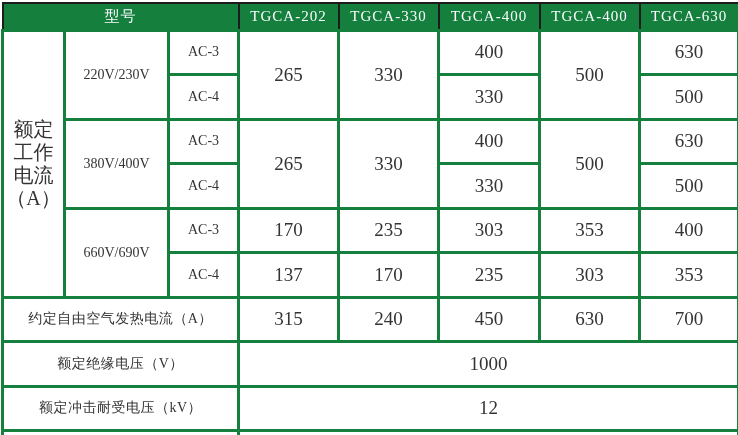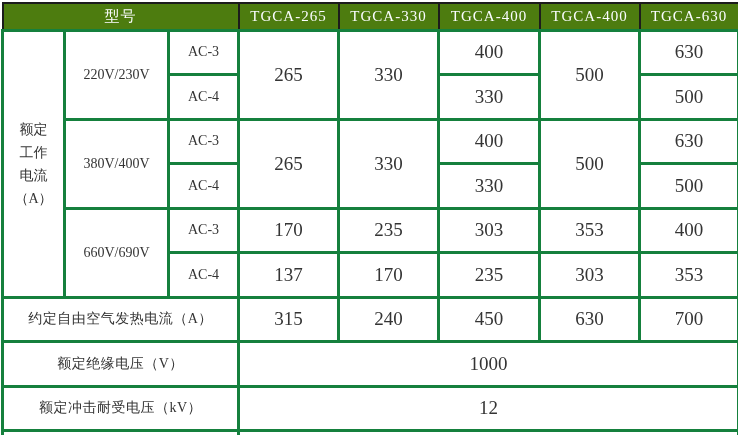--- a/index.html
+++ b/index.html
@@ -28,30 +28,30 @@
     color: #343434;
     font-size: 14px;
     font-weight: normal;
     overflow: hidden;
     white-space: nowrap;
   }
   tr.head-row { height: 27px; }
   tr.data-row { height: 44.5px; }
   tr.partial-row { height: 14px; }
   tr.head-row th {
-    background: #4d7c0f;
+    background: #15803d;
     color: #fbfdff;
     border: 2px solid #1c1c1c;
     font-size: 15px;
     letter-spacing: 1px;
   }
   td.vlabel {
     white-space: pre-line;
     line-height: 23px;
-    font-size: 14px;
+    font-size: 20px;
   }
   td.value-cell { font-size: 19px; }
   td.label-cell { font-size: 14px; letter-spacing: 0.5px; }
 </style>
 </head>
 <body>
 
 <table class="spec">
   <colgroup>
     <col style="width:62px">
@@ -60,21 +60,21 @@
     <col style="width:100px">
       <col style="width:100px">
       <col style="width:101px">
     <col style="width:100px">
       <col style="width:99px">
   </colgroup>
 
   <tbody>
       <tr class="head-row">
     <th colspan="3">型号</th>
-    <th>TGCA-265</th>
+    <th>TGCA-202</th>
     <th>TGCA-330</th>
     <th>TGCA-400</th>
     <th>TGCA-400</th>
     <th>TGCA-630</th>
   </tr>
 
   <tr class="data-row">
     <td rowspan="6" class="vlabel">额定
 工作
 电流

